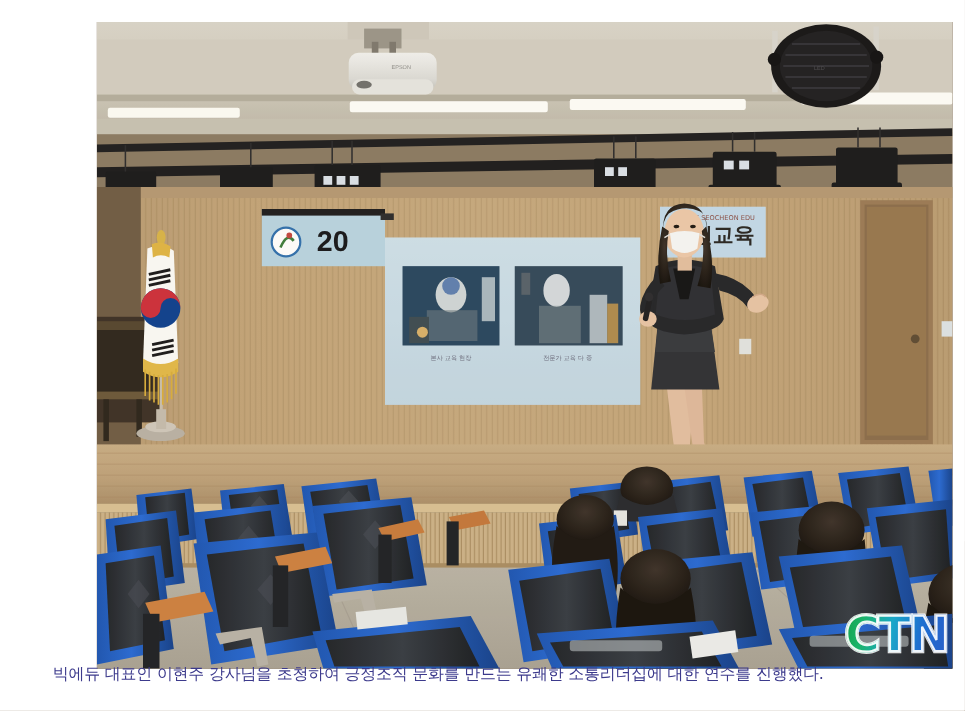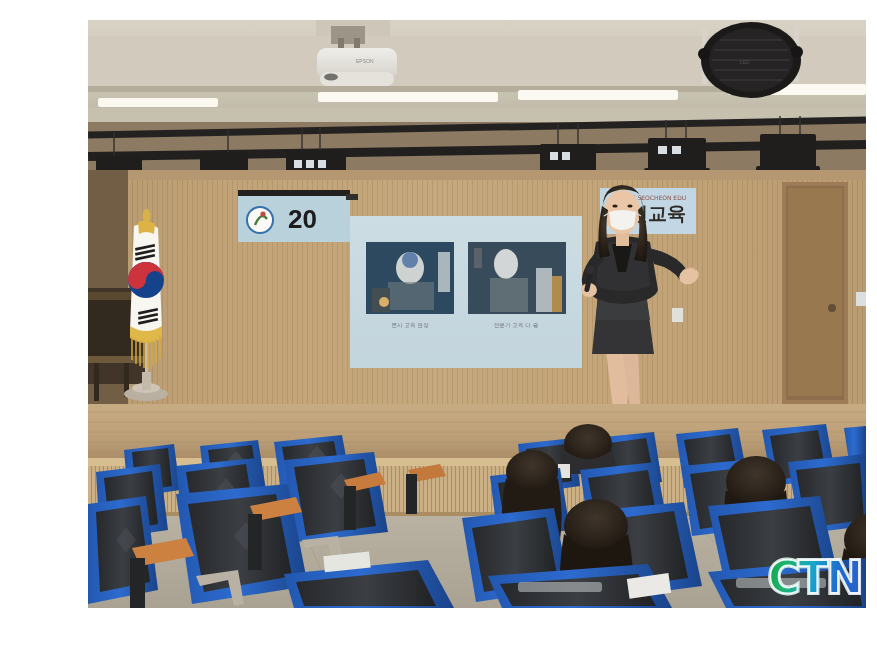--- a/index.html
+++ b/index.html
@@ -573,14 +573,15 @@
         <rect x="236" y="534" width="46" height="16" fill="#e8eae8" transform="rotate(-6 258 542)"></rect>
       </g>
 
       <rect x="0" y="0" width="778" height="588" fill="#c8a060" opacity="0.05"></rect>
     </svg>
 
     <div id="ctn-logo-under">CTN</div>
     <div id="ctn-logo">CTN</div>
   </figure>
 
+  <div id="caption">빅에듀 대표인 이현주 강사님을 초청하여 긍정조직 문화를 만드는 유쾌한 소통리더십에 대한 연수를 진행했다.</div>
 
 </div>
 
 </body></html>

